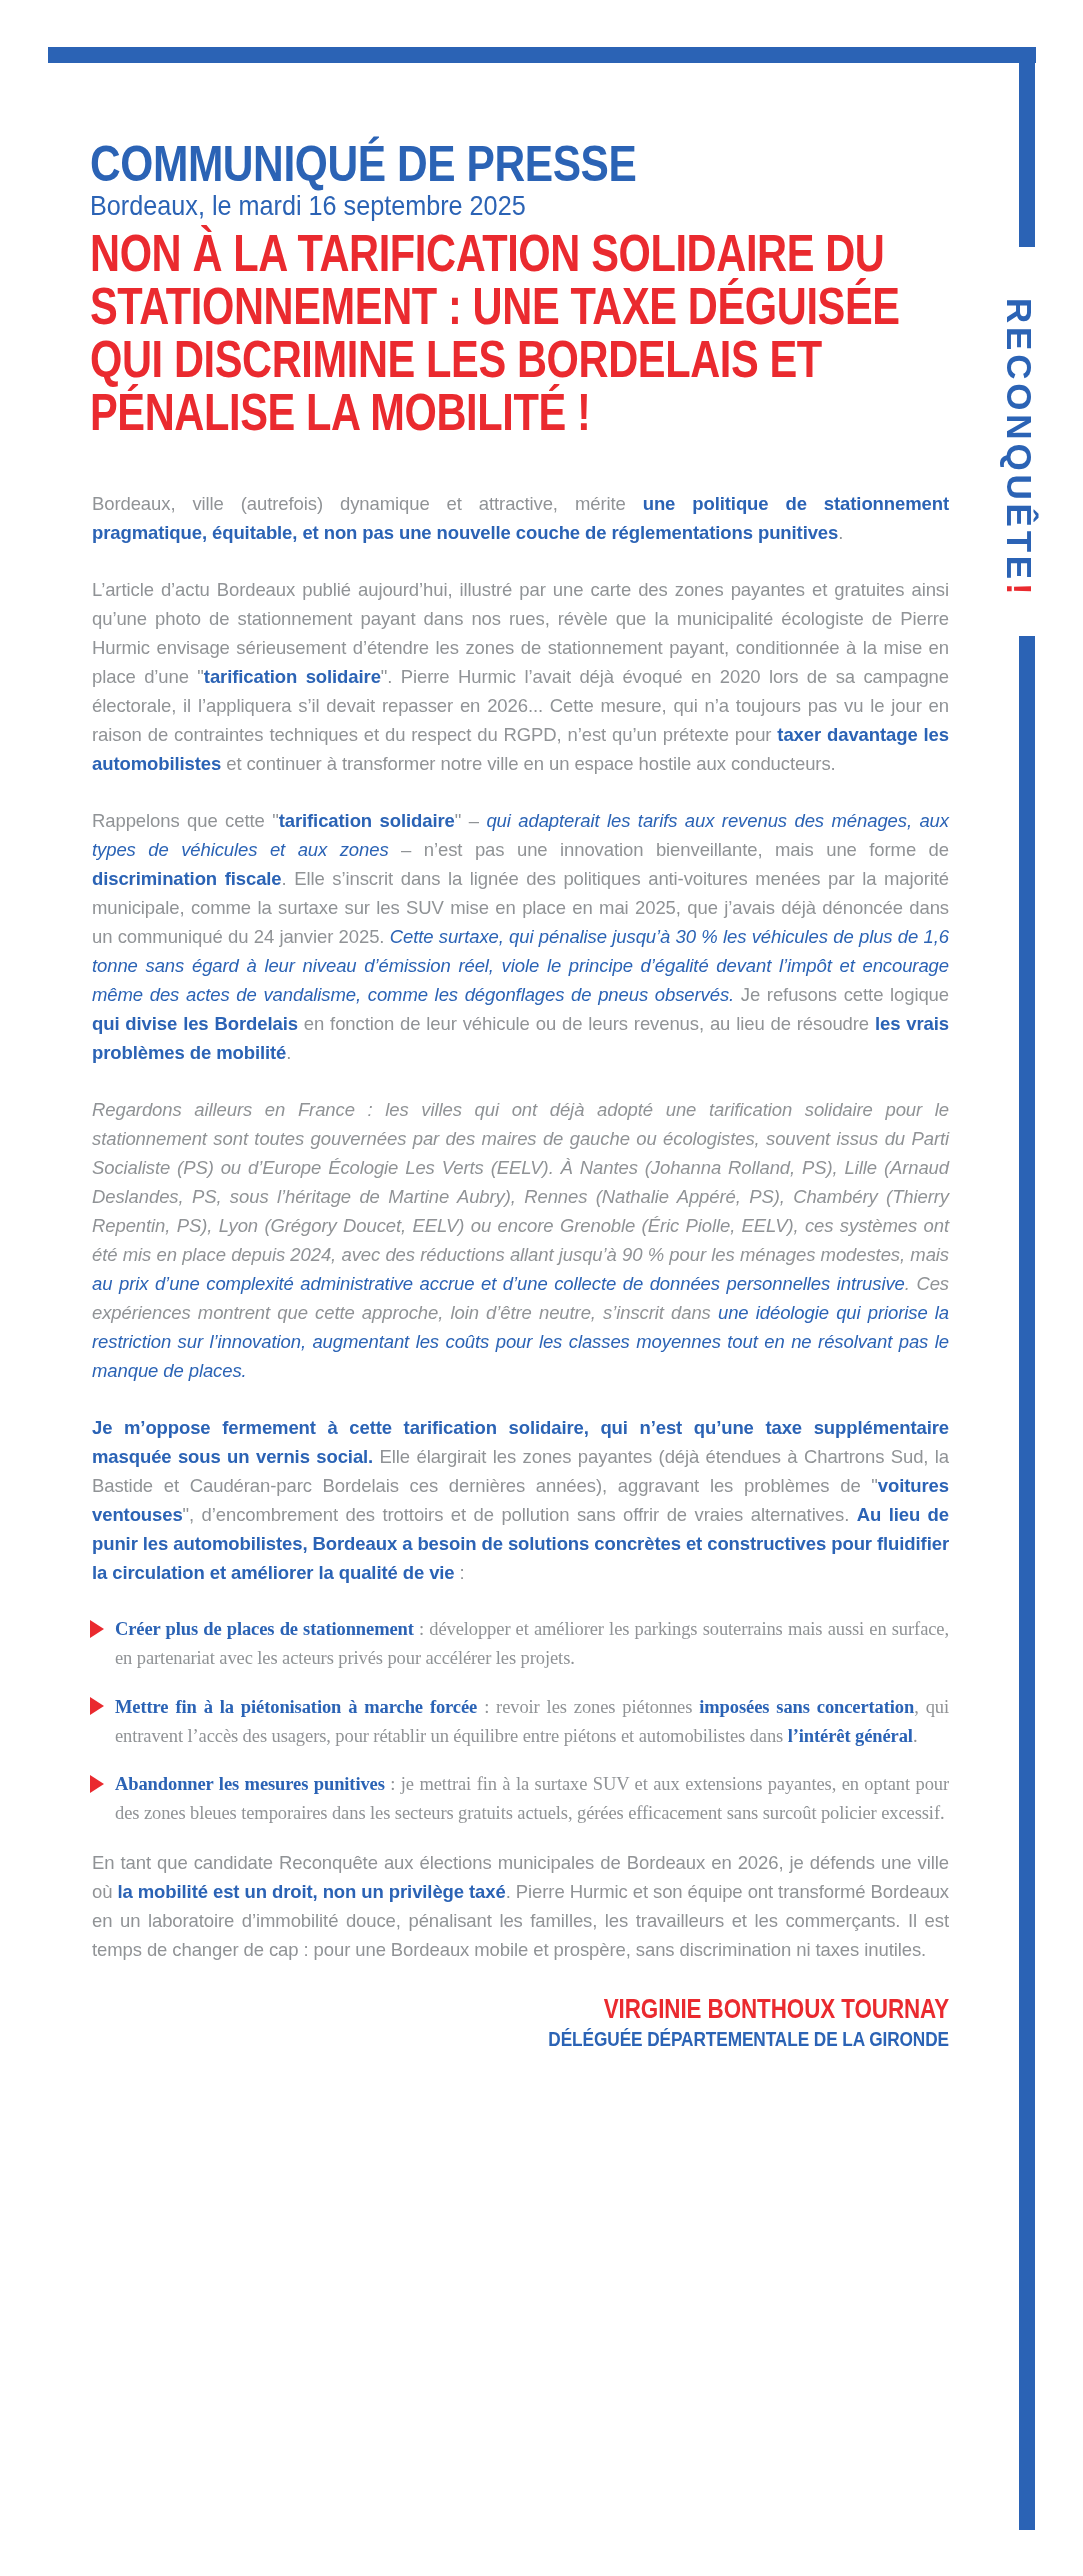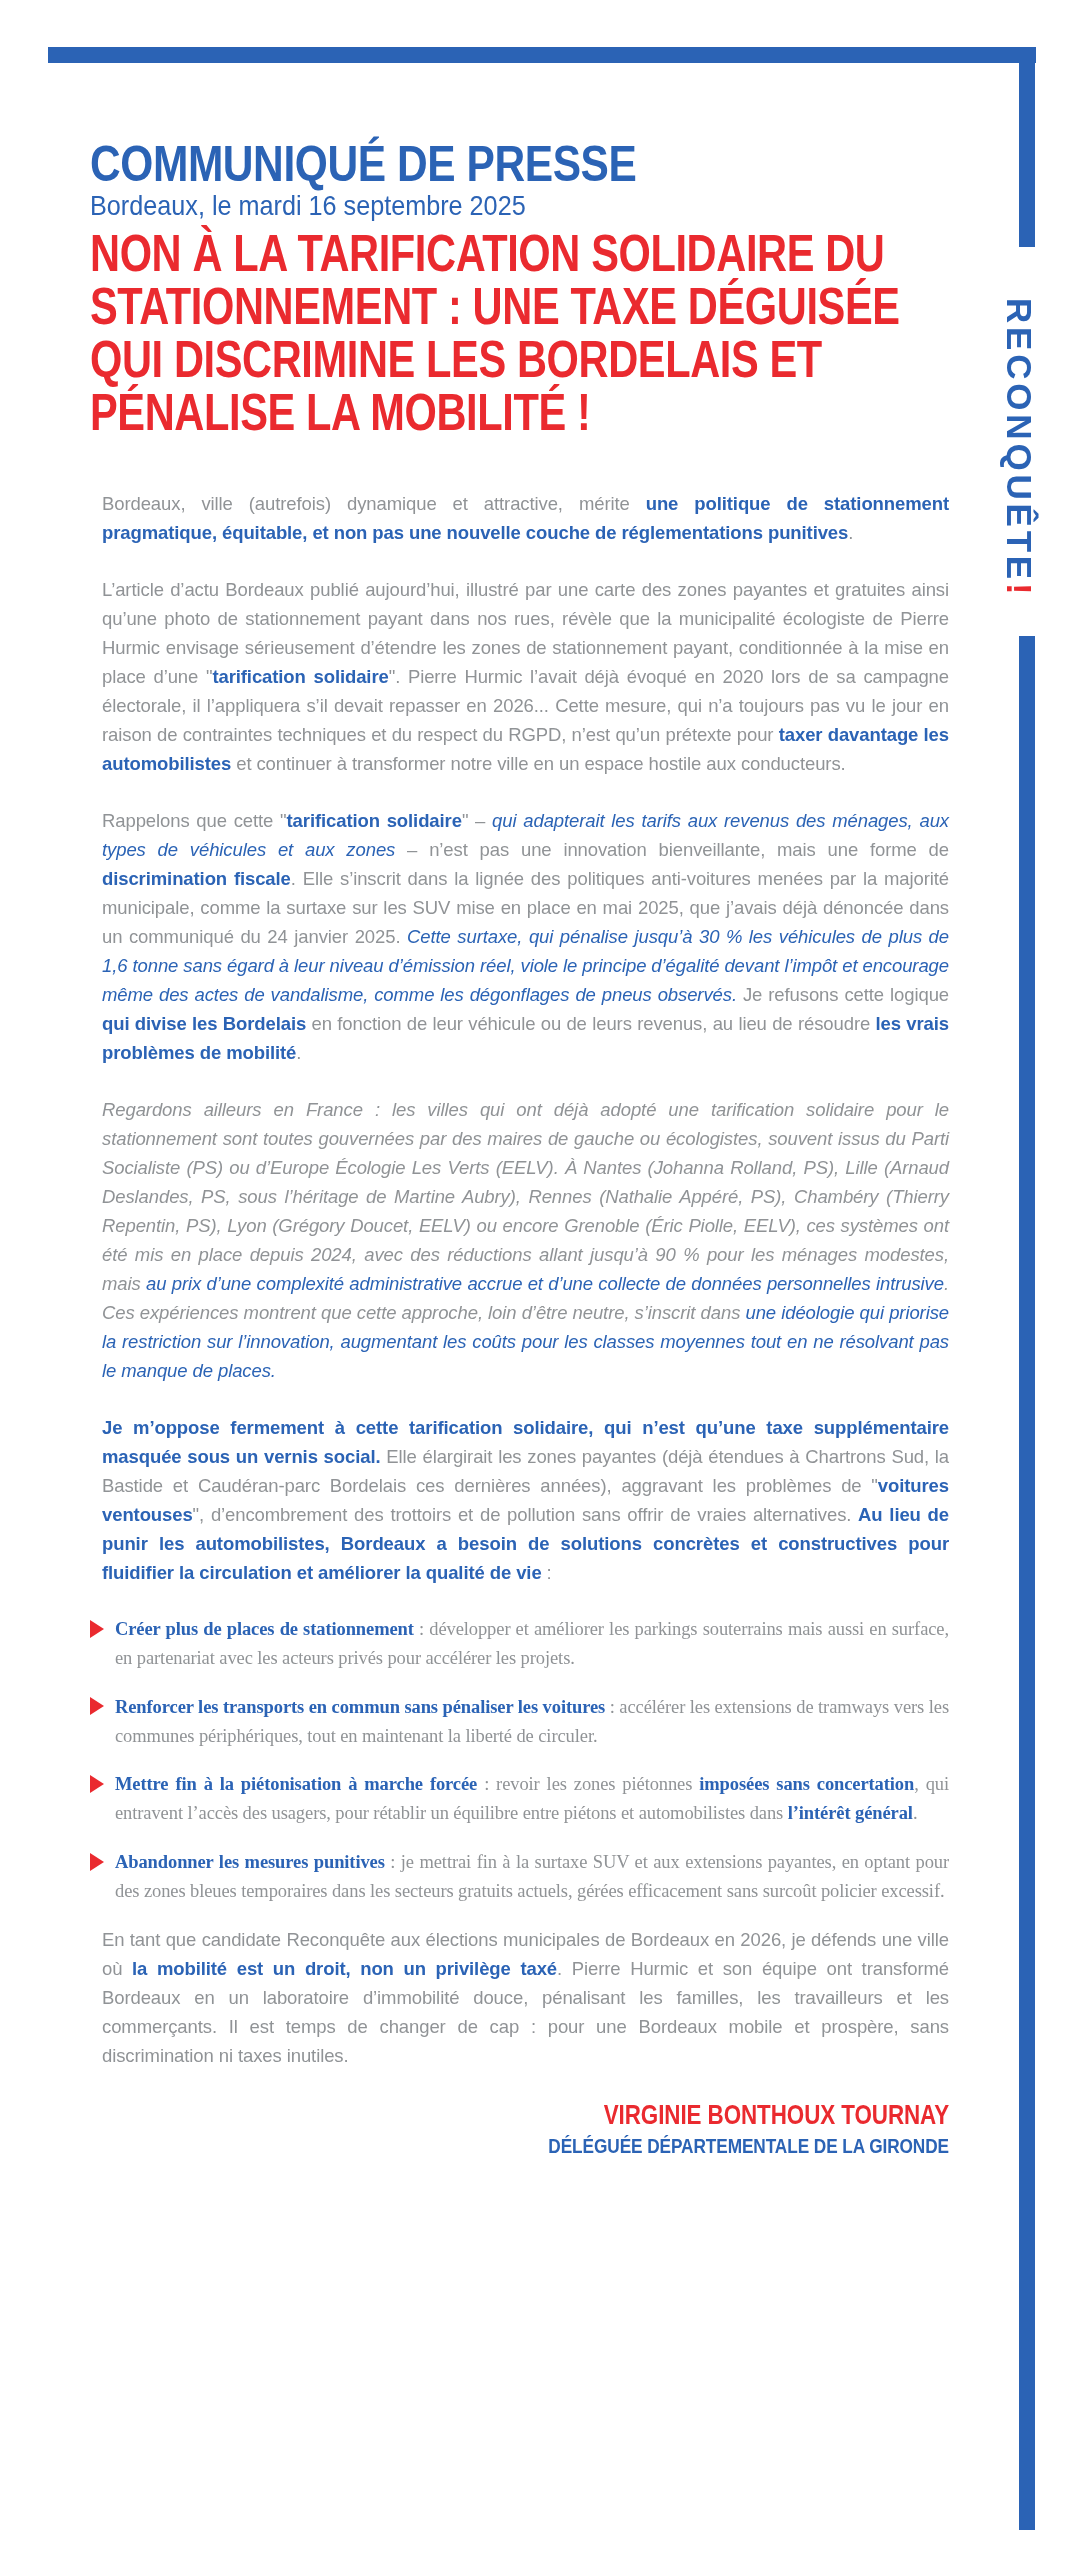--- a/index.html
+++ b/index.html
@@ -25,21 +25,21 @@
   .dateline{position:absolute;left:90px;top:191px;font-size:28px;line-height:1.1;
       color:var(--blue);white-space:nowrap;transform:scaleX(0.9);transform-origin:left top;}
   .headline{position:absolute;left:90px;top:227px;color:var(--red);font-weight:bold;
       font-size:52px;line-height:53px;letter-spacing:-0.5px;
       transform:scaleX(0.8);transform-origin:left top;}
   .hl-line{white-space:nowrap;}
 
   
   .doc{position:absolute;left:90px;top:489px;width:859px;font-size:18.5px;line-height:29px;
       letter-spacing:-0.1px;}
-  .para{margin:0 0 28px 12px;text-align:justify;}
+  .para{margin:0 0 28px 2px;text-align:justify;}
   .t-g{color:var(--gray);}
   .t-b{color:var(--blue);font-weight:bold;}
   .t-gi{color:var(--gray);font-style:italic;}
   .t-bi{color:var(--blue);font-style:italic;}
 
   .bullet{position:relative;margin:0 0 19.6px 0;padding-left:25px;text-align:justify;font-family:Liberation Serif, serif;}
   .bullet .arrow{position:absolute;left:0;top:4.9px;width:0;height:0;
       border-left:14px solid var(--red);
       border-top:9.8px solid transparent;border-bottom:9.8px solid transparent;}
 
@@ -74,21 +74,20 @@
     </div>
 
   <div class="doc">
 
     <p class="para"><span class="t-g">Bordeaux, ville (autrefois) dynamique et attractive, mérite </span><span class="t-b">une politique de stationnement pragmatique, équitable, et non pas une nouvelle couche de réglementations punitives</span><span class="t-g">.</span></p>
       <p class="para"><span class="t-g">L’article d’actu Bordeaux publié aujourd’hui, illustré par une carte des zones payantes et gratuites ainsi qu’une photo de stationnement payant dans nos rues, révèle que la municipalité écologiste de Pierre Hurmic envisage sérieusement d’étendre les zones de stationnement payant, conditionnée à la mise en place d’une "</span><span class="t-b">tarification solidaire</span><span class="t-g">". Pierre Hurmic l’avait déjà évoqué en 2020 lors de sa campagne électorale, il l’appliquera s’il devait repasser en 2026... Cette mesure, qui n’a toujours pas vu le jour en raison de contraintes techniques et du respect du RGPD, n’est qu’un prétexte pour </span><span class="t-b">taxer davantage les automobilistes</span><span class="t-g"> et continuer à transformer notre ville en un espace hostile aux conducteurs.</span></p>
       <p class="para"><span class="t-g">Rappelons que cette "</span><span class="t-b">tarification solidaire</span><span class="t-g">" – </span><span class="t-bi">qui adapterait les tarifs aux revenus des ménages, aux types de véhicules et aux zones</span><span class="t-g"> – n’est pas une innovation bienveillante, mais une forme de </span><span class="t-b">discrimination fiscale</span><span class="t-g">. Elle s’inscrit dans la lignée des politiques anti-voitures menées par la majorité municipale, comme la surtaxe sur les SUV mise en place en mai 2025, que j’avais déjà dénoncée dans un communiqué du 24 janvier 2025. </span><span class="t-bi">Cette surtaxe, qui pénalise jusqu’à 30 % les véhicules de plus de 1,6 tonne sans égard à leur niveau d’émission réel, viole le principe d’égalité devant l’impôt et encourage même des actes de vandalisme, comme les dégonflages de pneus observés.</span><span class="t-g"> Je refusons cette logique </span><span class="t-b">qui divise les Bordelais</span><span class="t-g"> en fonction de leur véhicule ou de leurs revenus, au lieu de résoudre </span><span class="t-b">les vrais problèmes de mobilité</span><span class="t-g">.</span></p>
       <p class="para"><span class="t-gi">Regardons ailleurs en France : les villes qui ont déjà adopté une tarification solidaire pour le stationnement sont toutes gouvernées par des maires de gauche ou écologistes, souvent issus du Parti Socialiste (PS) ou d’Europe Écologie Les Verts (EELV). À Nantes (Johanna Rolland, PS), Lille (Arnaud Deslandes, PS, sous l’héritage de Martine Aubry), Rennes (Nathalie Appéré, PS), Chambéry (Thierry Repentin, PS), Lyon (Grégory Doucet, EELV) ou encore Grenoble (Éric Piolle, EELV), ces systèmes ont été mis en place depuis 2024, avec des réductions allant jusqu’à 90 % pour les ménages modestes, mais </span><span class="t-bi">au prix d’une complexité administrative accrue et d’une collecte de données personnelles intrusive</span><span class="t-gi">. Ces expériences montrent que cette approche, loin d’être neutre, s’inscrit dans </span><span class="t-bi">une idéologie qui priorise la restriction sur l’innovation, augmentant les coûts pour les classes moyennes tout en ne résolvant pas le manque de places.</span></p>
       <p class="para"><span class="t-b">Je m’oppose fermement à cette tarification solidaire, qui n’est qu’une taxe supplémentaire masquée sous un vernis social.</span><span class="t-g"> Elle élargirait les zones payantes (déjà étendues à Chartrons Sud, la Bastide et Caudéran-parc Bordelais ces dernières années), aggravant les problèmes de "</span><span class="t-b">voitures ventouses</span><span class="t-g">", d’encombrement des trottoirs et de pollution sans offrir de vraies alternatives. </span><span class="t-b">Au lieu de punir les automobilistes, Bordeaux a besoin de solutions concrètes et constructives pour fluidifier la circulation et améliorer la qualité de vie</span><span class="t-g"> :</span></p>
       <div class="bullet"><span class="arrow"></span><span class="t-b">Créer plus de places de stationnement</span><span class="t-g"> : développer et améliorer les parkings souterrains mais aussi en surface, en partenariat avec les acteurs privés pour accélérer les projets.</span></div>
-      <div class="bullet"><span class="arrow"></span><span class="t-b">Renforcer les transports en commun sans pénaliser les voitures</span><span class="t-g"> : accélérer les extensions de tramways vers les communes périphériques, tout en maintenant la liberté de circuler.</span></div>
       <div class="bullet"><span class="arrow"></span><span class="t-b">Mettre fin à la piétonisation à marche forcée</span><span class="t-g"> : revoir les zones piétonnes </span><span class="t-b">imposées sans concertation</span><span class="t-g">, qui entravent l’accès des usagers, pour rétablir un équilibre entre piétons et automobilistes dans </span><span class="t-b">l’intérêt général</span><span class="t-g">.</span></div>
       <div class="bullet"><span class="arrow"></span><span class="t-b">Abandonner les mesures punitives</span><span class="t-g"> : je mettrai fin à la surtaxe SUV et aux extensions payantes, en optant pour des zones bleues temporaires dans les secteurs gratuits actuels, gérées efficacement sans surcoût policier excessif.</span></div>
       <p class="para"><span class="t-g">En tant que candidate Reconquête aux élections municipales de Bordeaux en 2026, je défends une ville où </span><span class="t-b">la mobilité est un droit, non un privilège taxé</span><span class="t-g">. Pierre Hurmic et son équipe ont transformé Bordeaux en un laboratoire d’immobilité douce, pénalisant les familles, les travailleurs et les commerçants. Il est temps de changer de cap : pour une Bordeaux mobile et prospère, sans discrimination ni taxes inutiles.</span></p>
       <div class="sig">
       <div class="sig-name">VIRGINIE BONTHOUX TOURNAY</div>
       <div class="sig-role">DÉLÉGUÉE DÉPARTEMENTALE DE LA GIRONDE</div>
     </div>
   </div>
 
 </div>

